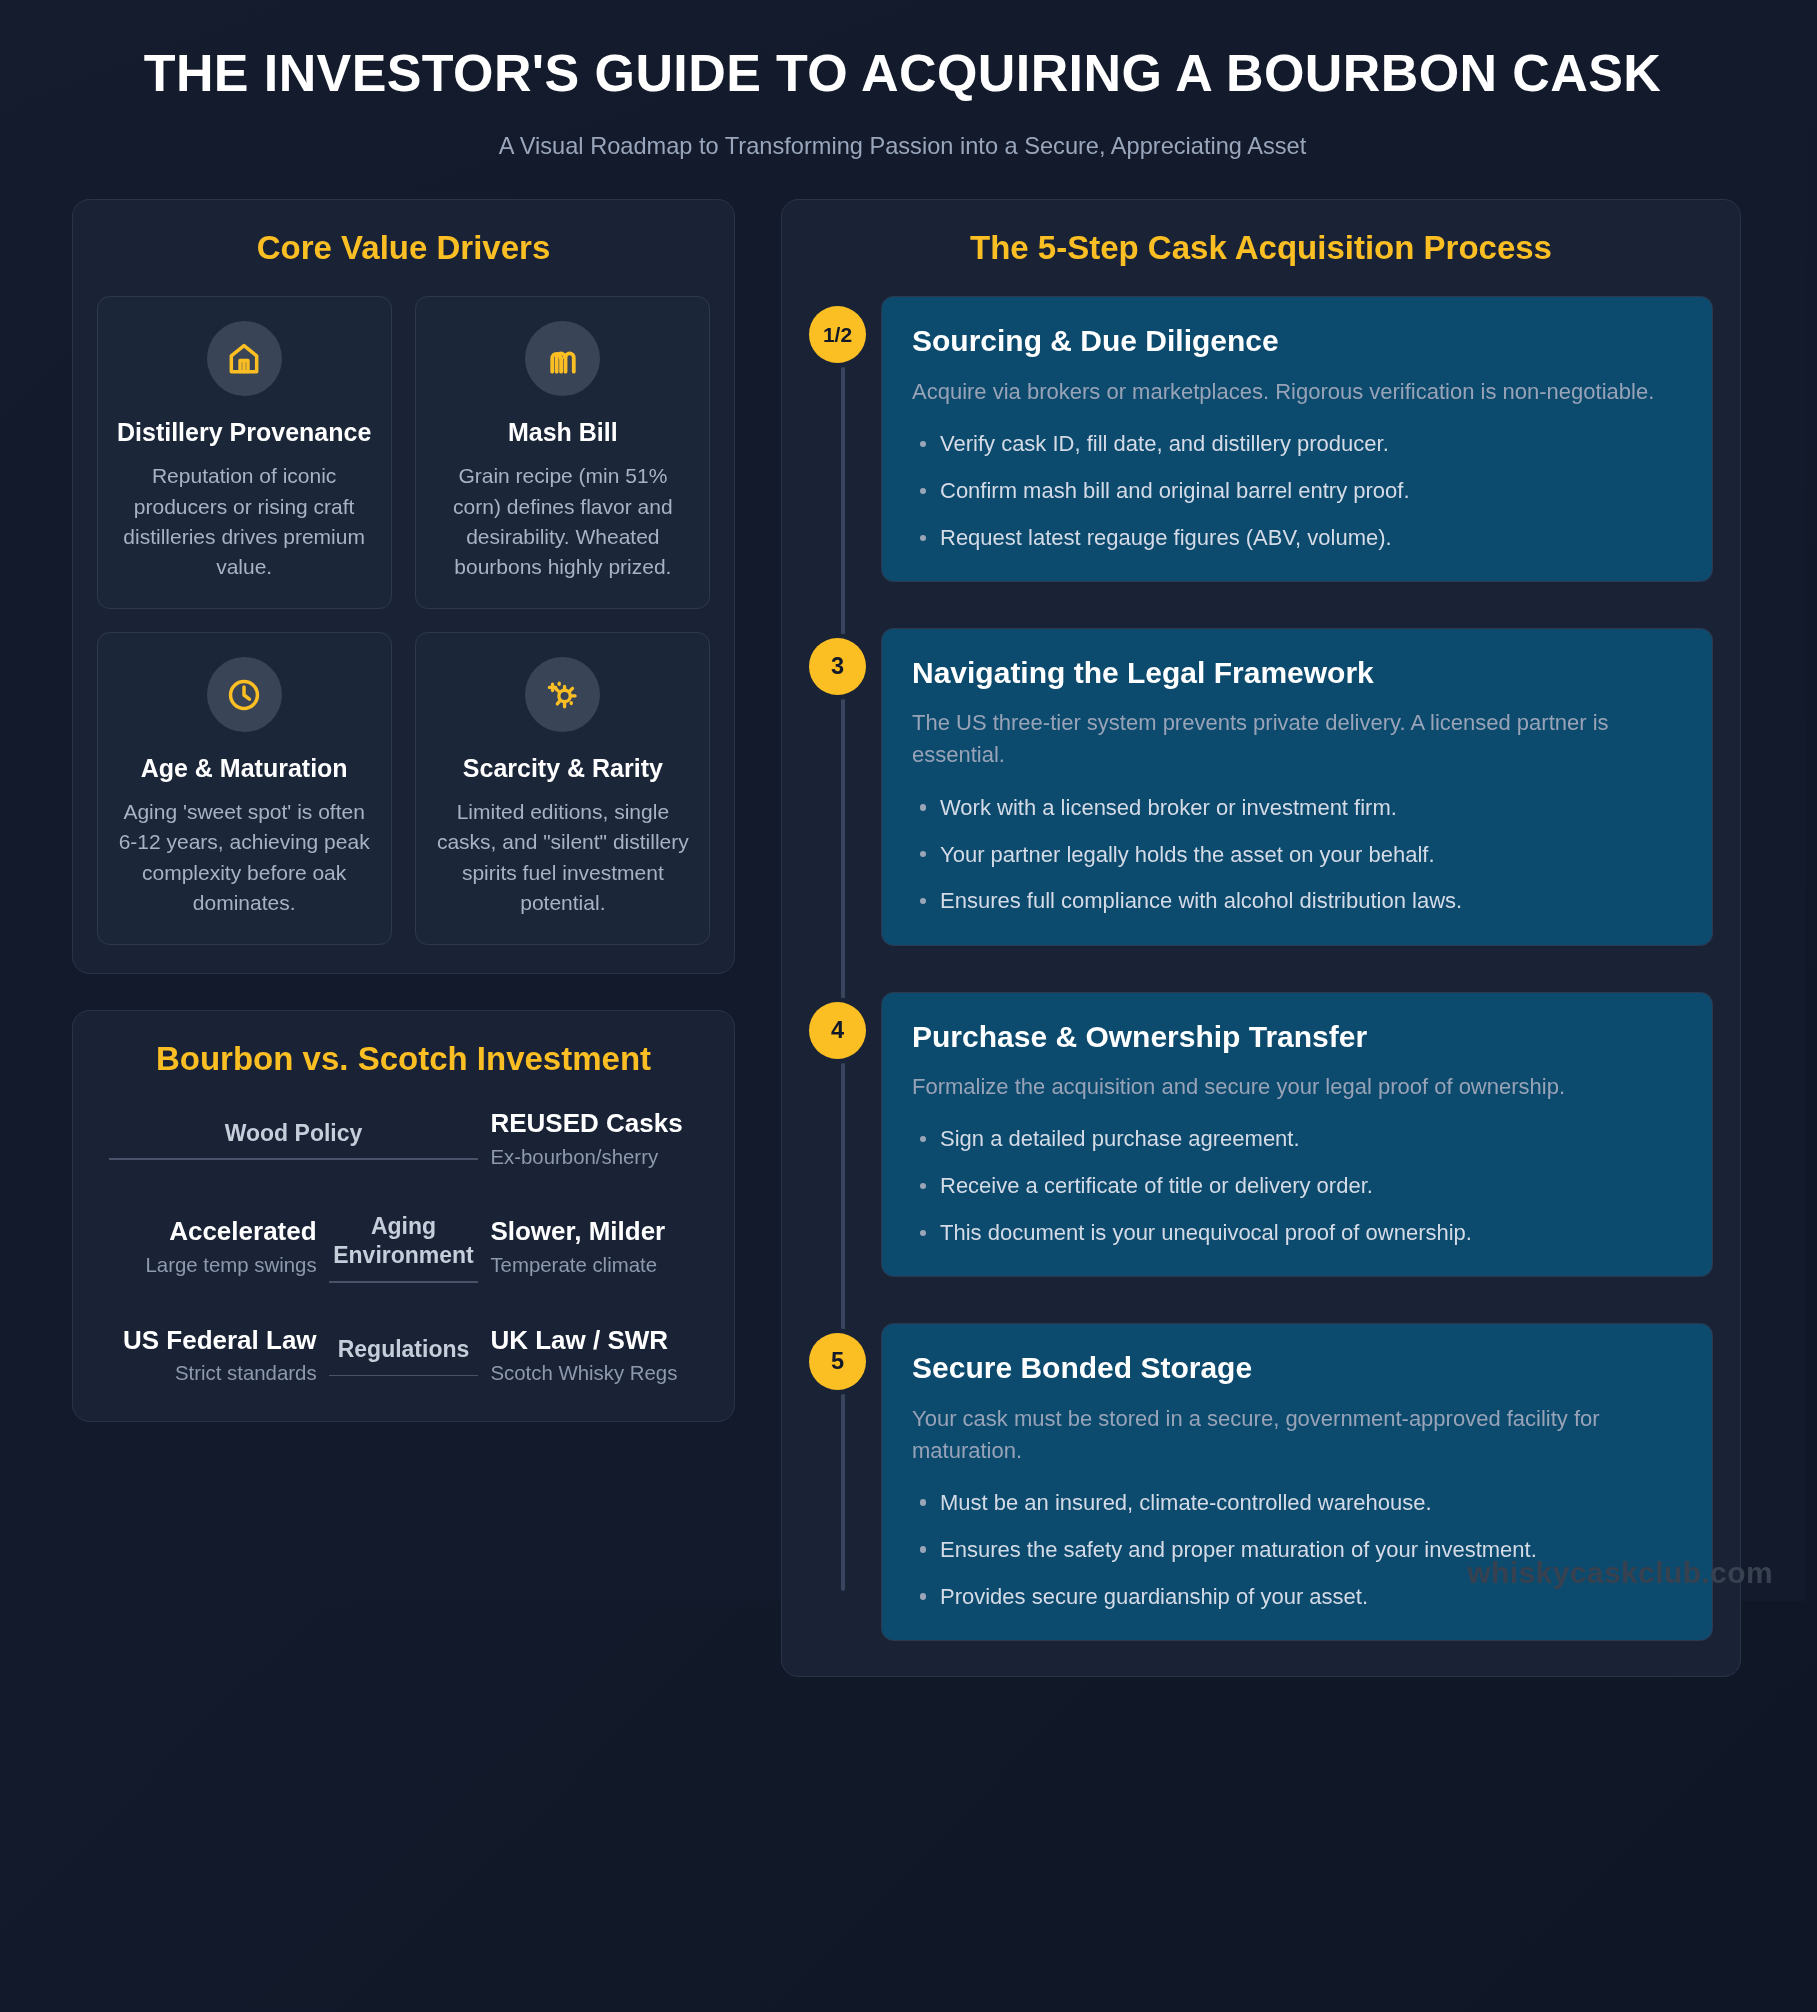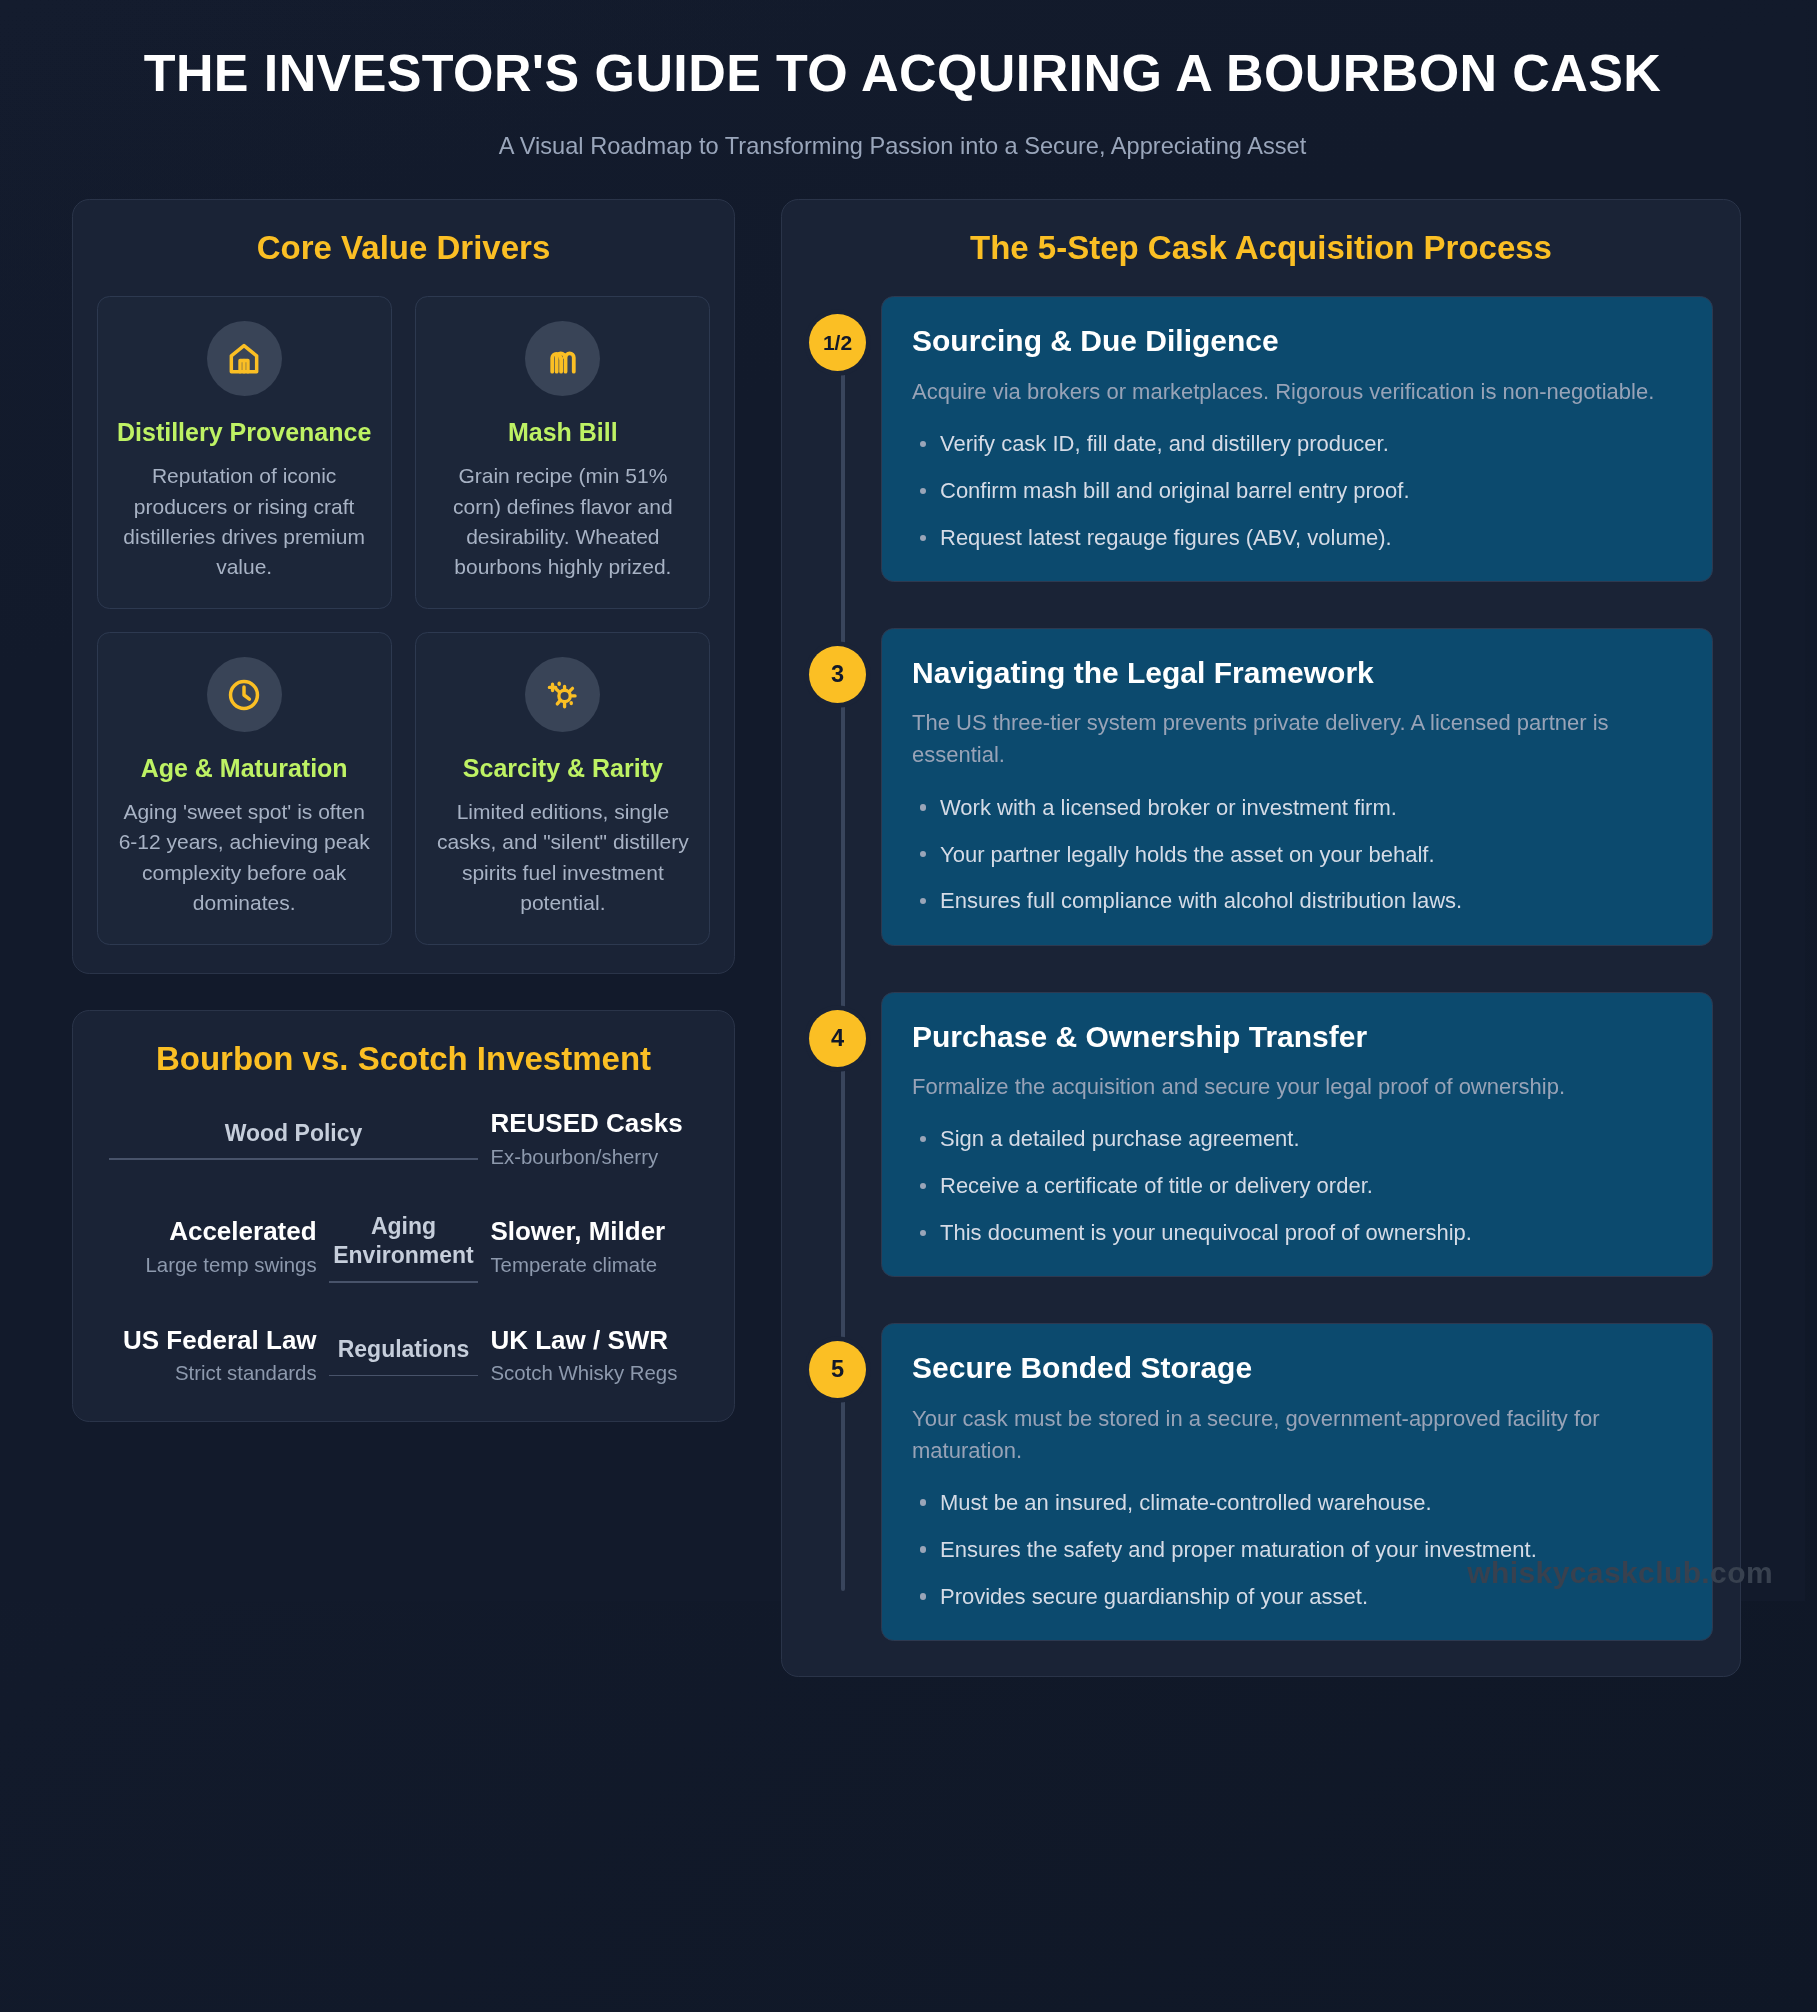--- a/index.html
+++ b/index.html
@@ -90,21 +90,21 @@
     background: #394457;
     display: flex;
     align-items: center;
     justify-content: center;
     margin-bottom: 20.4px;
   }
   .icon-circle svg { width: 38px; height: 38px; display:block; }
   .driver-name {
     font-size: 25px;
     font-weight: 700;
-    color: #bef264;
+    color: #ffffff;
     line-height: 1.28;
     margin-bottom: 12.6px;
   }
   .driver-desc {
     font-size: 21px;
     color: #a7b2c4;
     line-height: 1.45;
   }
 
   
@@ -165,21 +165,21 @@
     bottom: 50px;
     width: 3.9px;
     background: #39455c;
     border-radius: 2.4px;
   }
   .step { position: relative; margin-bottom: 46px; }
   .step:last-child { margin-bottom: 0; }
   .badge {
     position: absolute;
     left: -72px;
-    top: 18px;
+    top: 10px;
     width: 57px; height: 57px;
     border-radius: 50%;
     background: #fbbf24;
     color: #12192a;
     font-size: 23.6px;
     font-weight: 700;
     display: flex;
     align-items: center;
     justify-content: center;
     z-index: 2;

